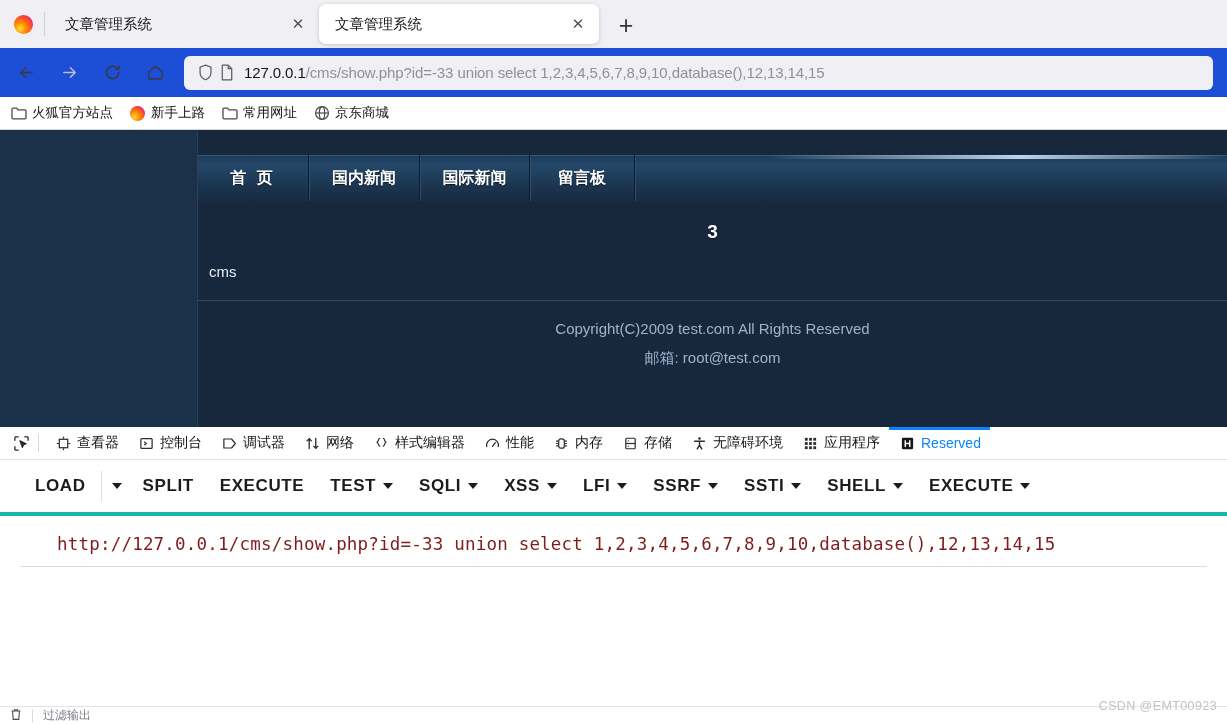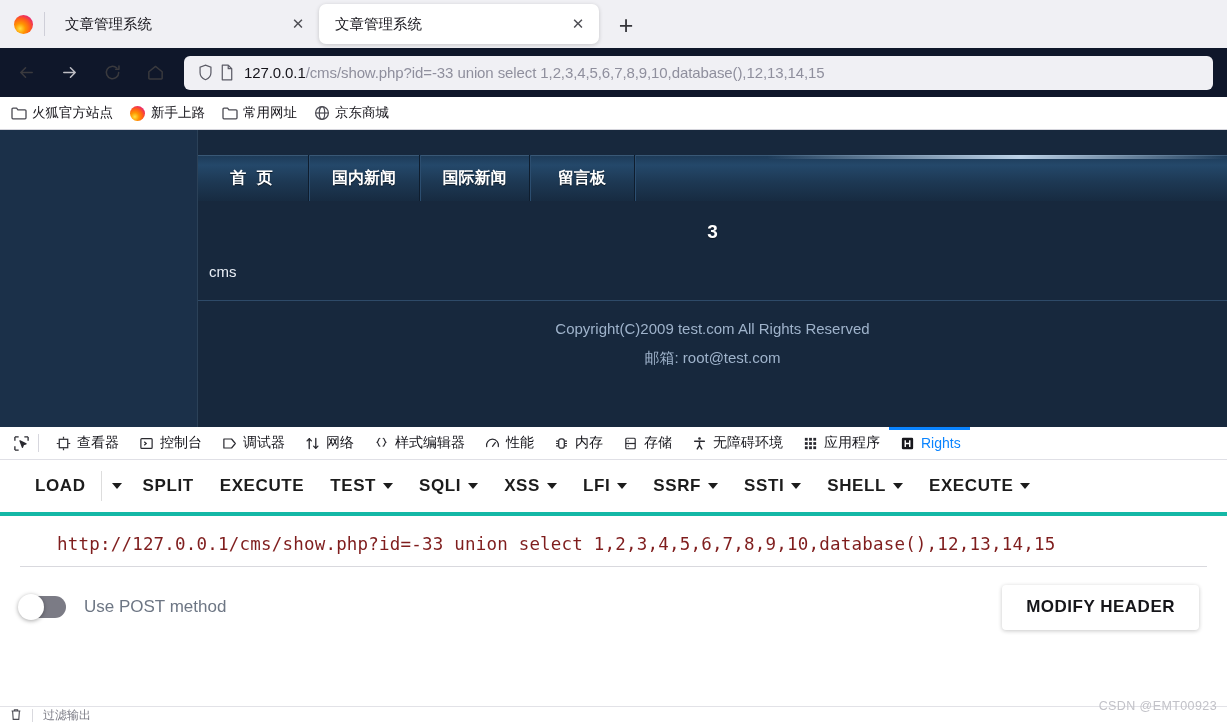--- a/index.html
+++ b/index.html
@@ -45,21 +45,21 @@
     width: 26px; height: 26px; display: flex; align-items: center;
     justify-content: center; color: #4f4f55; font-size: 15px;
     border-radius: 4px;
   }
   .newtab {
     width: 34px; height: 34px; margin: 0 0 6px 10px; display: flex;
     align-items: center; justify-content: center; color: #35353a;
     font-size: 25px; font-weight: 300; border-radius: 5px;
   }
 
-  .navbar { height: 49px; background: #0f172a; display: flex; align-items: center; }
+  .navbar { height: 49px; background: #1d4ed8; display: flex; align-items: center; }
   .navbtn {
     width: 34px; height: 34px; margin-left: 9px; display: flex;
     align-items: center; justify-content: center; border-radius: 5px;
     color: #3a3a3e;
   }
   .navbtn.disabled { color: #bebec4; }
   .urlbar {
     flex: 1; height: 34px; margin: 0 14px 0 12px; background: #f0f0f4;
     border-radius: 6px; display: flex; align-items: center; padding: 0 10px;
   }
@@ -433,21 +433,21 @@
         </span>
       <span class="lbl">应用程序</span>
     </div>
     <div class="dt-tab sel">
       <span class="ico">
           <svg width="15" height="15" viewBox="0 0 16 16">
             <rect x="2" y="1.8" width="12" height="12.4" rx="1.4" fill="#17171c"></rect>
             <path d="M5.6 4.4v7.2M10.4 4.4v7.2M5.6 8h4.8" stroke="#ffffff" stroke-width="1.5"></path>
           </svg>
         </span>
-      <span class="lbl">Rights</span>
+      <span class="lbl">Reserved</span>
     </div>
   </div>
 
   <div class="hb">
 
     <div class="hb-actions">
       <div class="hb-btn">LOAD</div>
       <div class="hb-split"></div>
       <div class="hb-caret-only">
           <i></i>
@@ -486,29 +486,20 @@
           <span>EXECUTE</span>
           <span class="caret"></span>
         </div>
     </div>
 
     <div class="hb-url-block">
       <div class="hb-url-value">http://127.0.0.1/cms/show.php?id=-33 union select 1,2,3,4,5,6,7,8,9,10,database(),12,13,14,15</div>
     </div>
     <div class="hb-url-underline"></div>
 
-    <div class="hb-controls">
-      <div class="hb-left">
-        <div class="toggle">
-            <span class="knob"></span>
-          </div>
-        <span class="toggle-label">Use POST method</span>
-      </div>
-      <div class="hb-modify">MODIFY HEADER</div>
-    </div>
   </div>
 
   <div class="hb-bottom-rule"></div>
   <div class="bottom-row">
     <span class="bottom-trash">
       <svg width="12" height="13" viewBox="0 0 12 13" fill="none" stroke="currentColor" stroke-width="1.1">
           <path d="M1.6 3h8.8M4.4 3V1.7h3.2V3M2.6 3l.6 8.4h5.6L9.4 3"></path>
         </svg>
     </span>
     <span class="bottom-vsep"></span>

